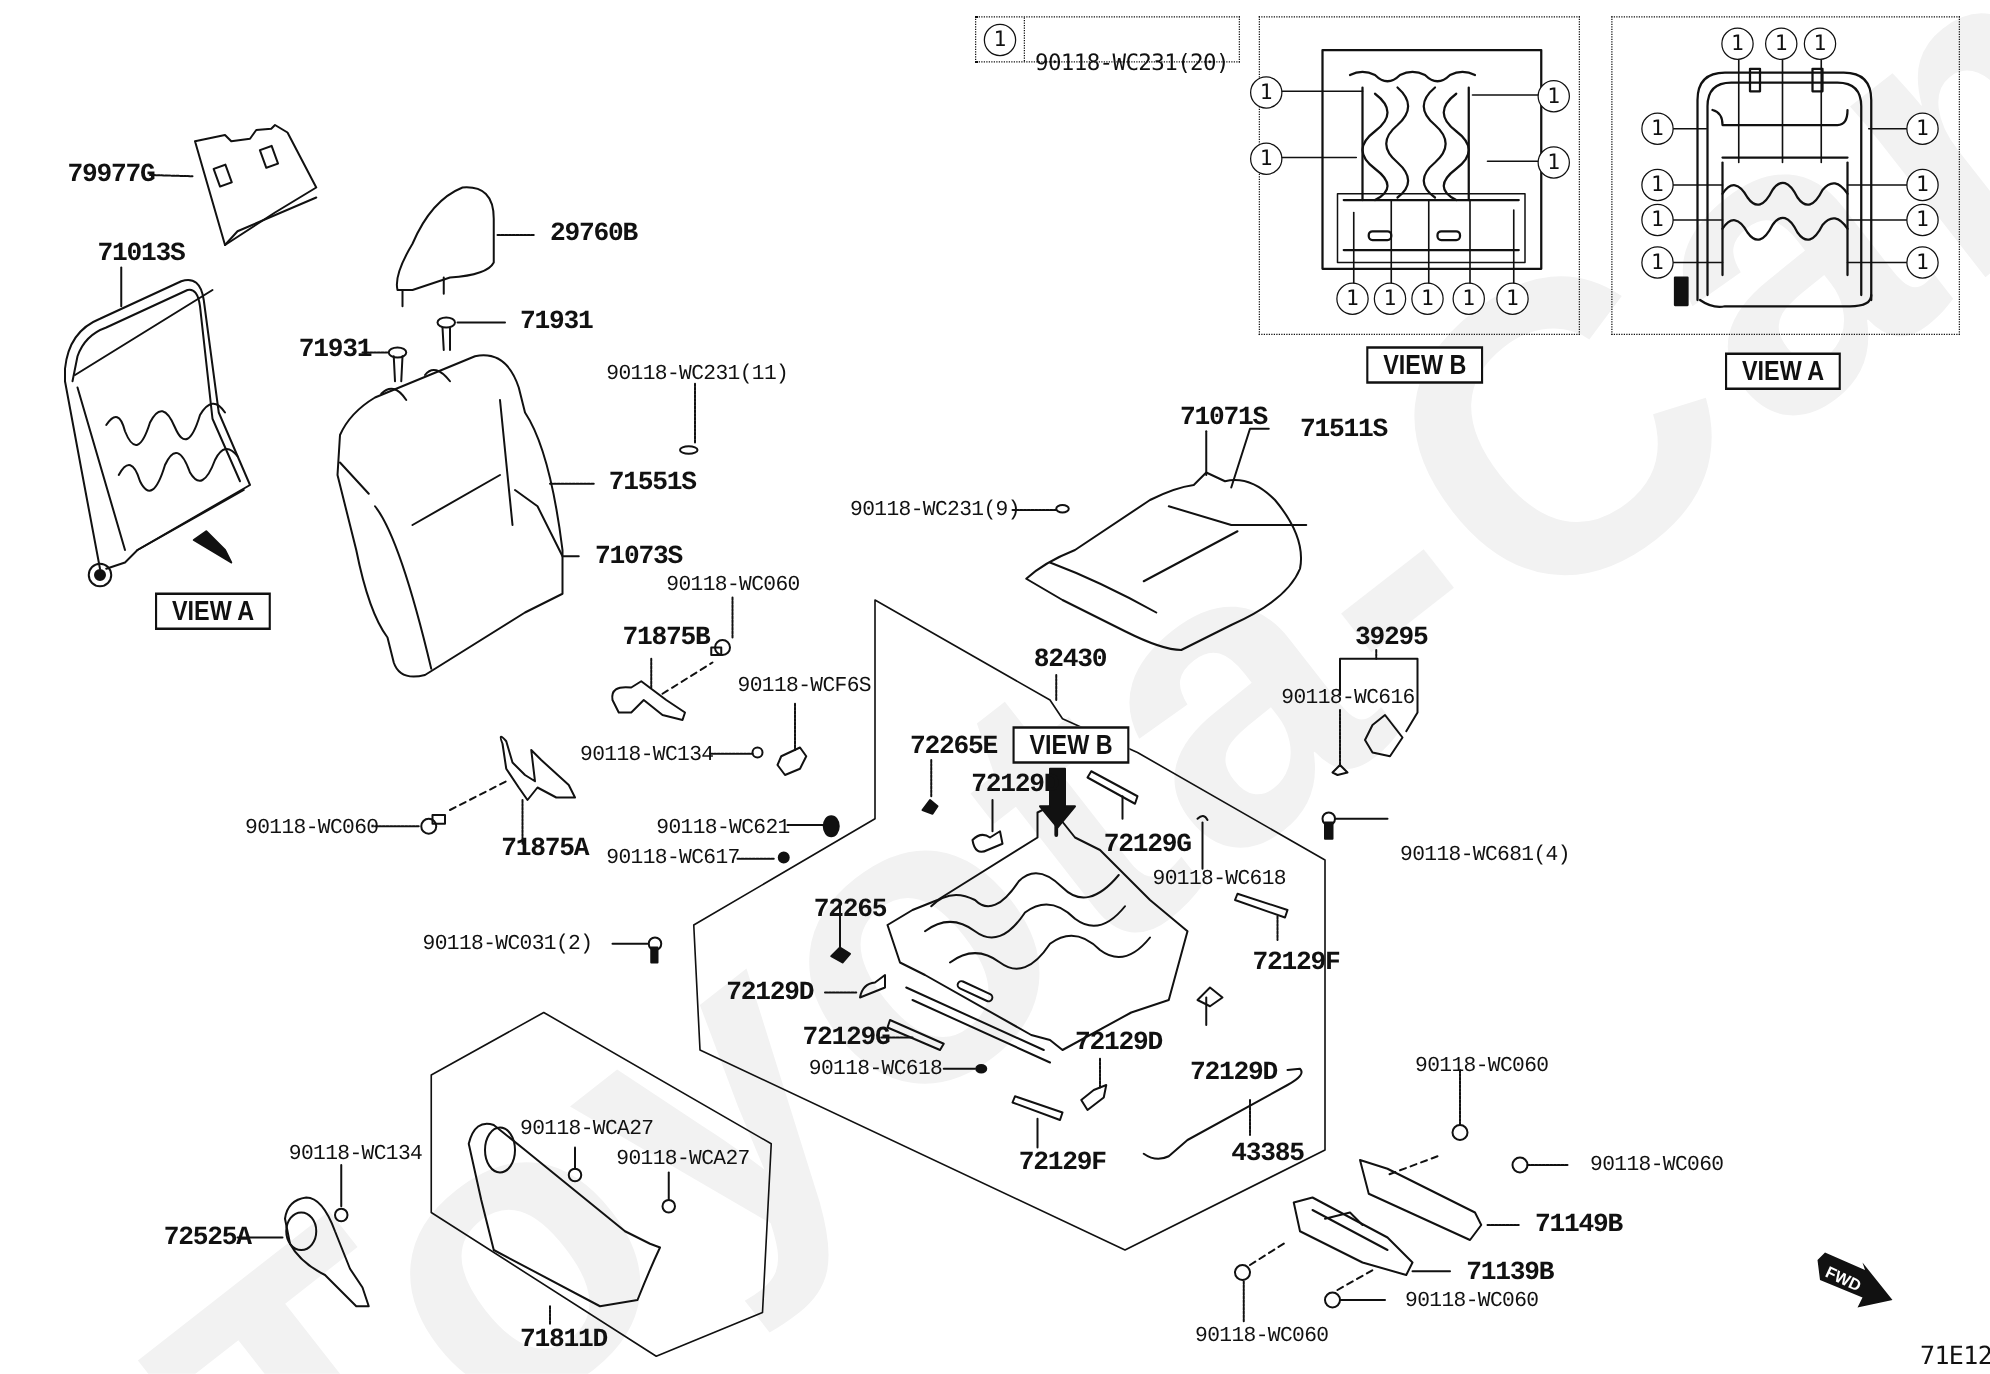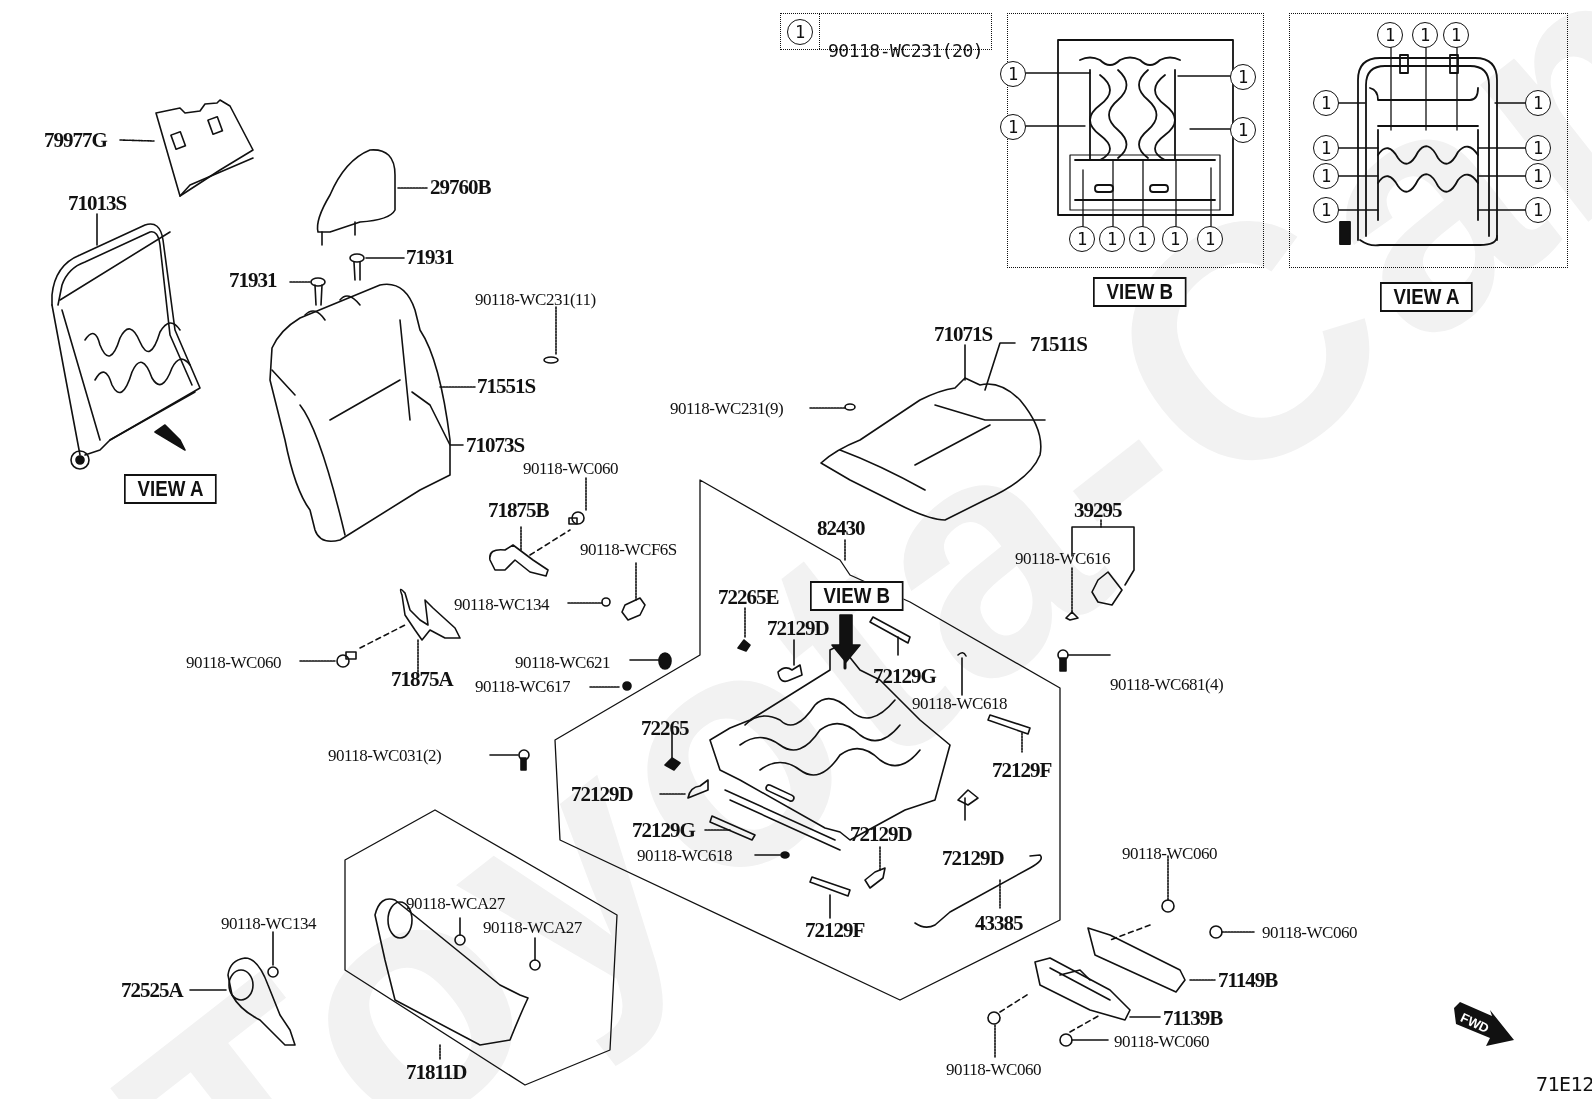--- a/index.html
+++ b/index.html
@@ -1,20 +1,20 @@
 <!DOCTYPE html>
 <html><head>
 <meta charset="utf-8">
 <style>
   html, body { margin:0; padding:0; background:#ffffff; }
   body { width:1592px; height:1099px; position:relative; overflow:hidden;
          font-family:"DejaVu Sans Mono","Liberation Mono",monospace; color:#111; }
   #canvas { position:absolute; left:0; top:0; width:1592px; height:1099px; }
-  .lbl { position:absolute; font-family:Liberation Serif, serif;
-         font-size:17px; letter-spacing:-0.5px; color:#111; white-space:nowrap; line-height:1; }
+  .lbl { position:absolute; font-family:Liberation Mono, monospace;
+         font-size:17px; letter-spacing:-0.5px; color:#111; white-space:nowrap; line-height:1;margin-left:10px; }
   .lbl.big { font-size:21px; font-weight:bold; letter-spacing:-1px; }
   .viewtag { position:absolute; border:2px solid #111; background:#fff; font-family:"Liberation Sans","DejaVu Sans",sans-serif;
              font-weight:bold; font-size:22px; line-height:24px; padding:1px 14px; transform:scaleX(0.85); transform-origin:left; }
   .legend { position:absolute; left:780px; top:13px; border:1.5px dotted #111; display:flex; height:35px; background:#fff; }
   .legend .circ { width:38px; border-right:1.5px dotted #111; display:flex; align-items:center; justify-content:center; }
   .legend .circ span { display:inline-block; width:24px; height:24px; border:1.5px solid #111; border-radius:50%;
                         text-align:center; line-height:24px; font-size:17px; font-family:"DejaVu Sans Mono",monospace; }
   .legend .txt { padding:0 8px; display:flex; align-items:center; font-size:18px; letter-spacing:-0.5px;margin-top:36px; }
   .inset { position:absolute; border:1.5px dotted #111; background:transparent; }
   .c1 { position:absolute; width:24px; height:24px; border:1.5px solid #111; border-radius:50%; background:#fff;

